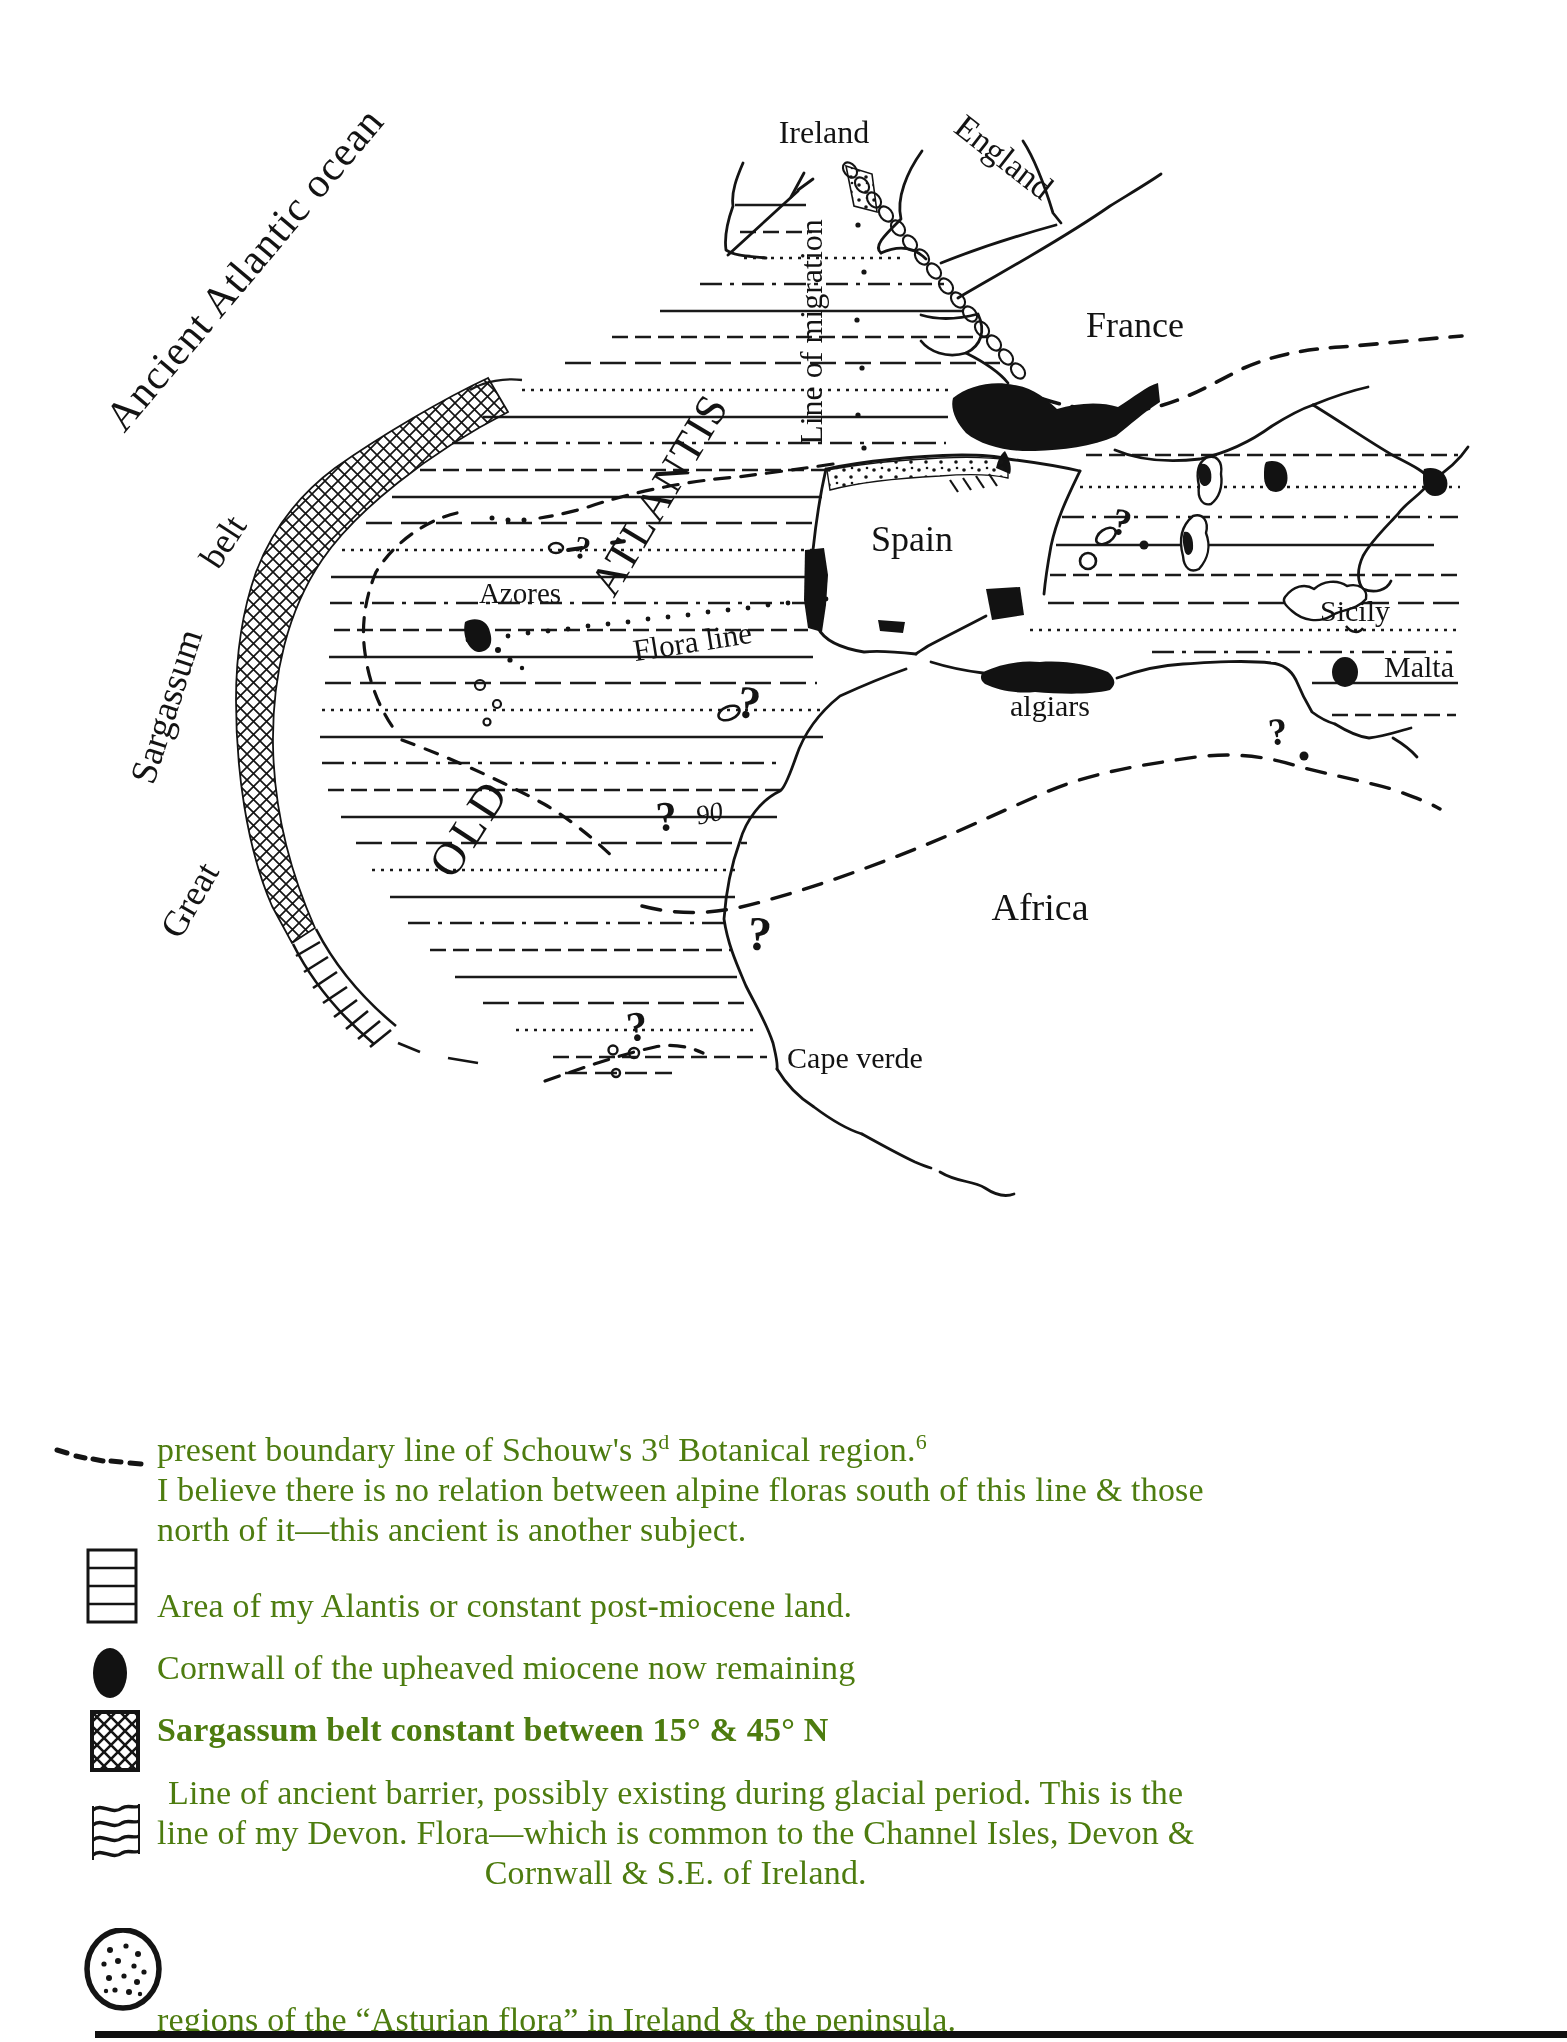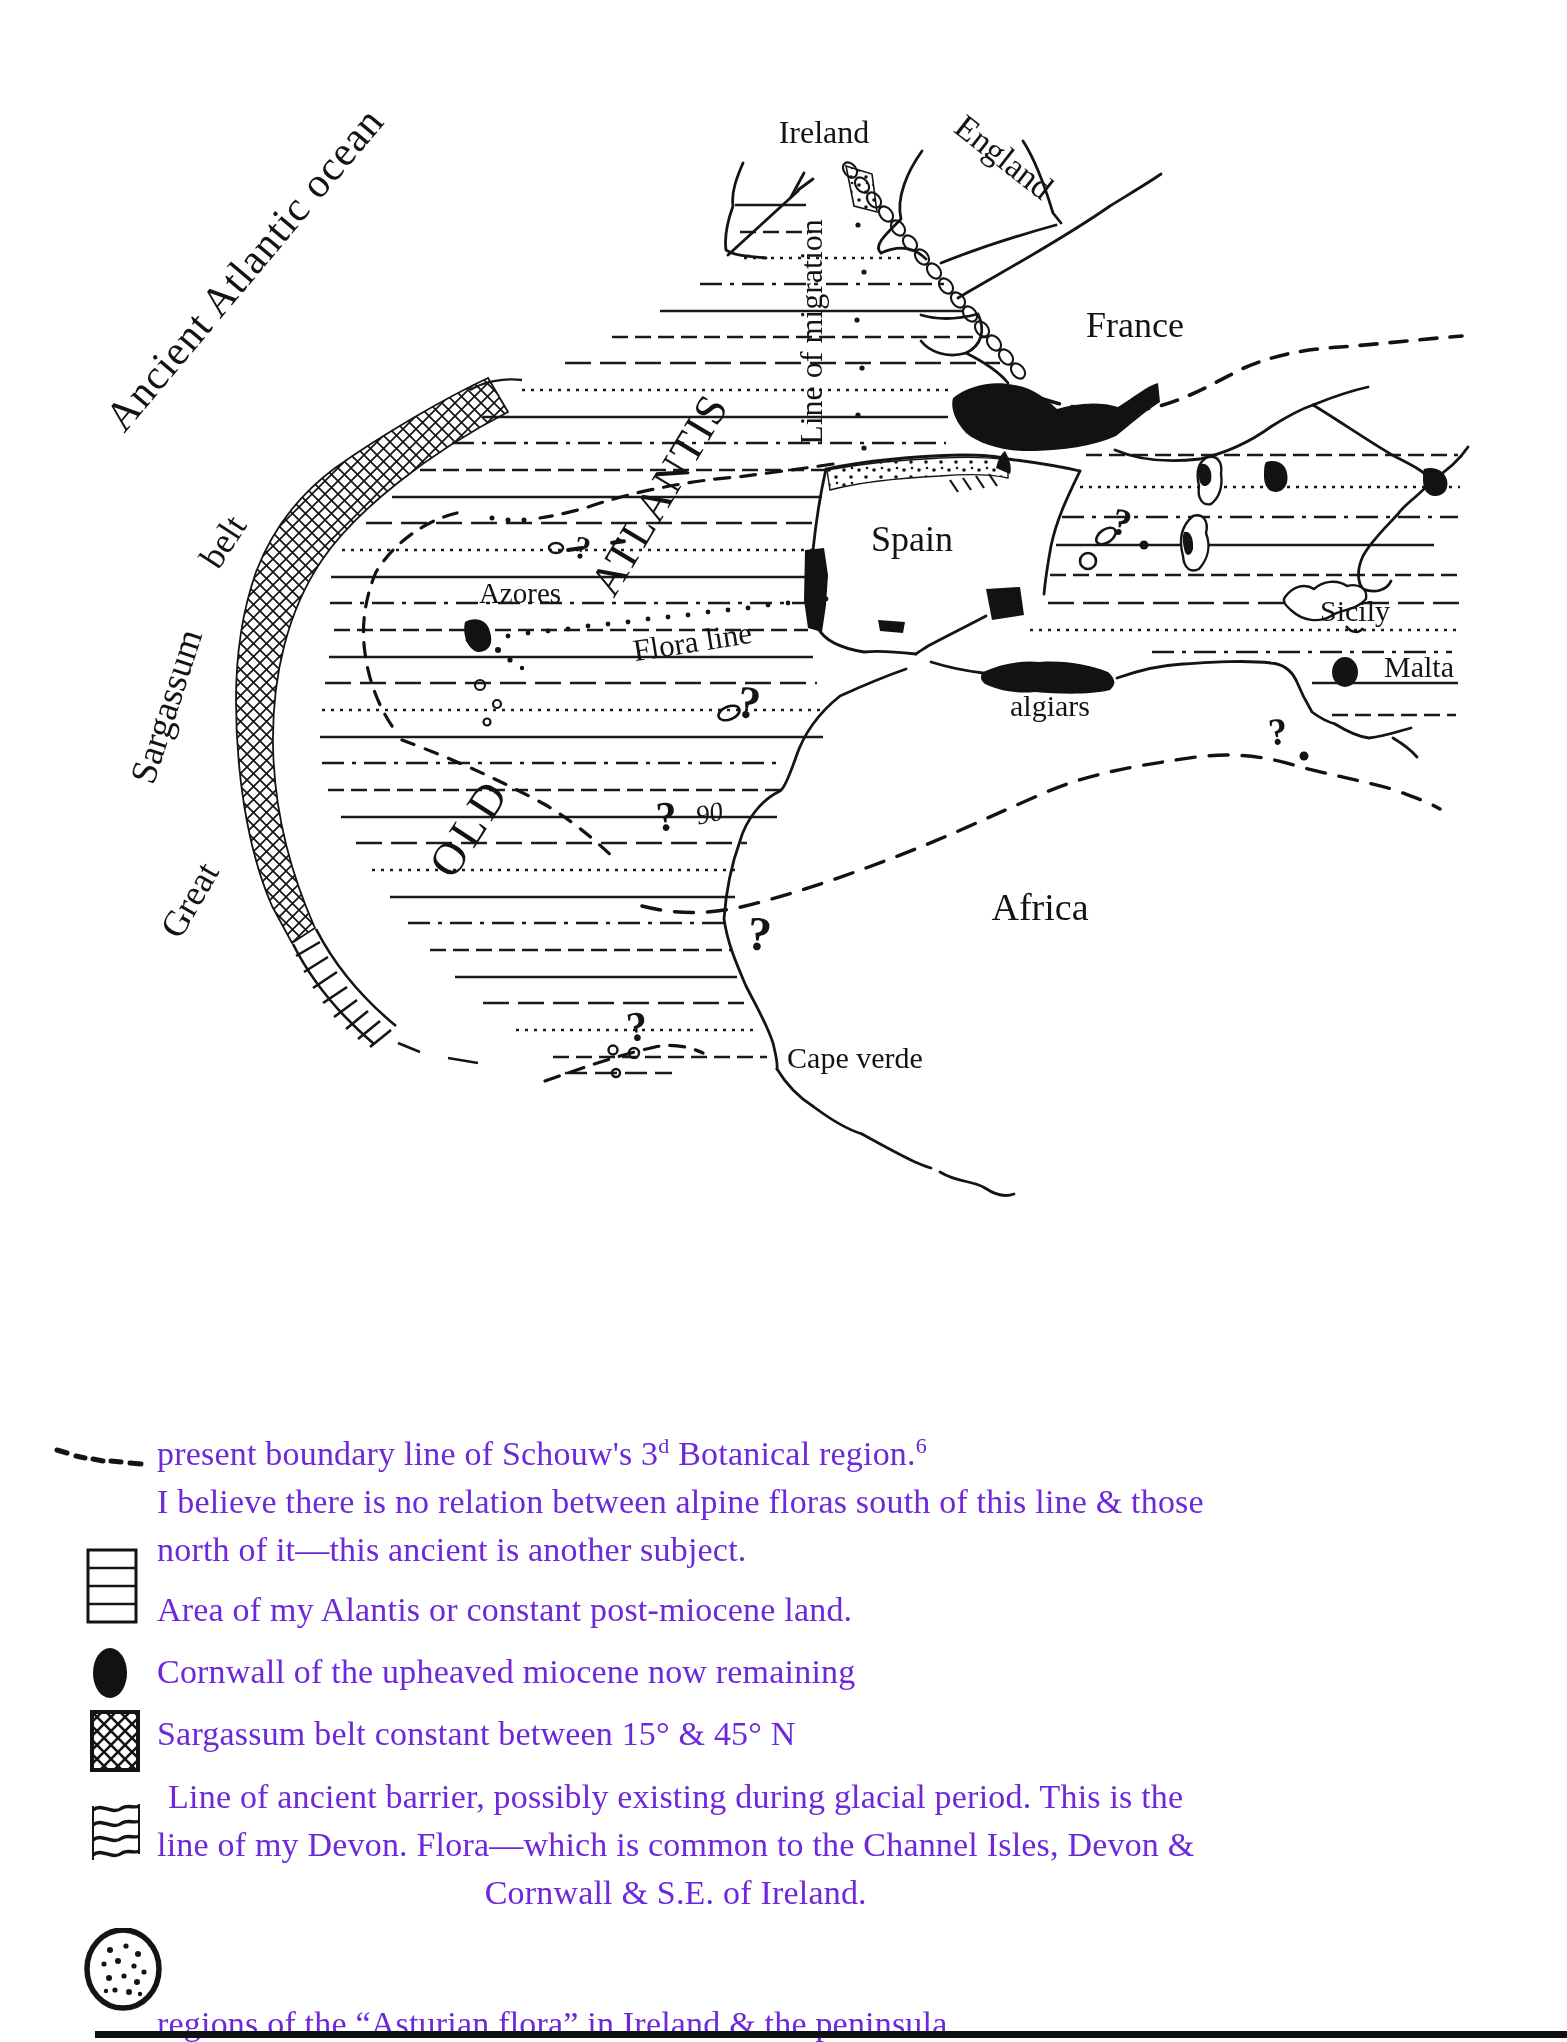--- a/index.html
+++ b/index.html
@@ -1,21 +1,21 @@
 <!DOCTYPE html>
 <html><head>
 <meta charset="utf-8">
 <style>
   html,body{margin:0;padding:0;}
   body{width:1567px;height:2042px;background:#ffffff;position:relative;
        font-family:"Liberation Serif", serif;color:#141414;overflow:hidden;}
   #map-wrap{position:absolute;left:0;top:0;width:1567px;height:1280px;}
   .legend-row{position:absolute;left:0;width:1567px;}
-  .legend-text{position:absolute;left:157px;font-size:34px;line-height:48px;
-               color:#6d28d9;letter-spacing:0.2px;white-space:nowrap;}
+  .legend-text{position:absolute;left:157px;font-size:34px;line-height:40px;
+               color:#4d7c0f;letter-spacing:0.2px;white-space:nowrap;}
   .legend-text sup{font-size:22px;}
   .lg-icon{position:absolute;}
   #bottom-bar{position:absolute;left:95px;top:2031px;width:1472px;height:7px;background:#101010;}
 </style>
 </head>
 <body>
 
 <div id="map-wrap">
 <svg width="1567" height="1280" viewBox="0 0 1567 1280" xmlns="http://www.w3.org/2000/svg">
   <defs>
@@ -321,21 +321,21 @@
 
   <div class="legend-row">
     <svg class="lg-icon" style="left:90px;top:1710px;" width="52" height="64" viewBox="0 0 52 64">
       <defs>
         <pattern id="xh2" width="14" height="14" patternUnits="userSpaceOnUse">
           <path d="M0,0 L14,14 M14,0 L0,14" stroke="#141414" stroke-width="2.6"></path>
         </pattern>
       </defs>
       <rect x="2" y="2" width="46" height="58" fill="url(#xh2)" stroke="#141414" stroke-width="4"></rect>
     </svg>
-    <div class="legend-text" style="top:1710px;">Sargassum belt constant between 15° &amp; 45° N</div>
+    <div class="legend-text" style="top:1710px;font-weight:bold;">Sargassum belt constant between 15° &amp; 45° N</div>
   </div>
 
   <div class="legend-row">
     <svg class="lg-icon" style="left:90px;top:1800px;" width="52" height="66" viewBox="0 0 52 66">
       <g stroke="#141414" stroke-width="3.4" fill="none">
         <path d="M3,10 C12,2 22,16 32,8 C38,4 45,9 49,6"></path>
         <path d="M3,25 C12,17 22,31 32,23 C38,19 45,24 49,21"></path>
         <path d="M3,40 C12,32 22,46 32,38 C38,34 45,39 49,36"></path>
         <path d="M3,55 C12,47 22,61 32,53 C38,49 45,54 49,51"></path>
       </g>

